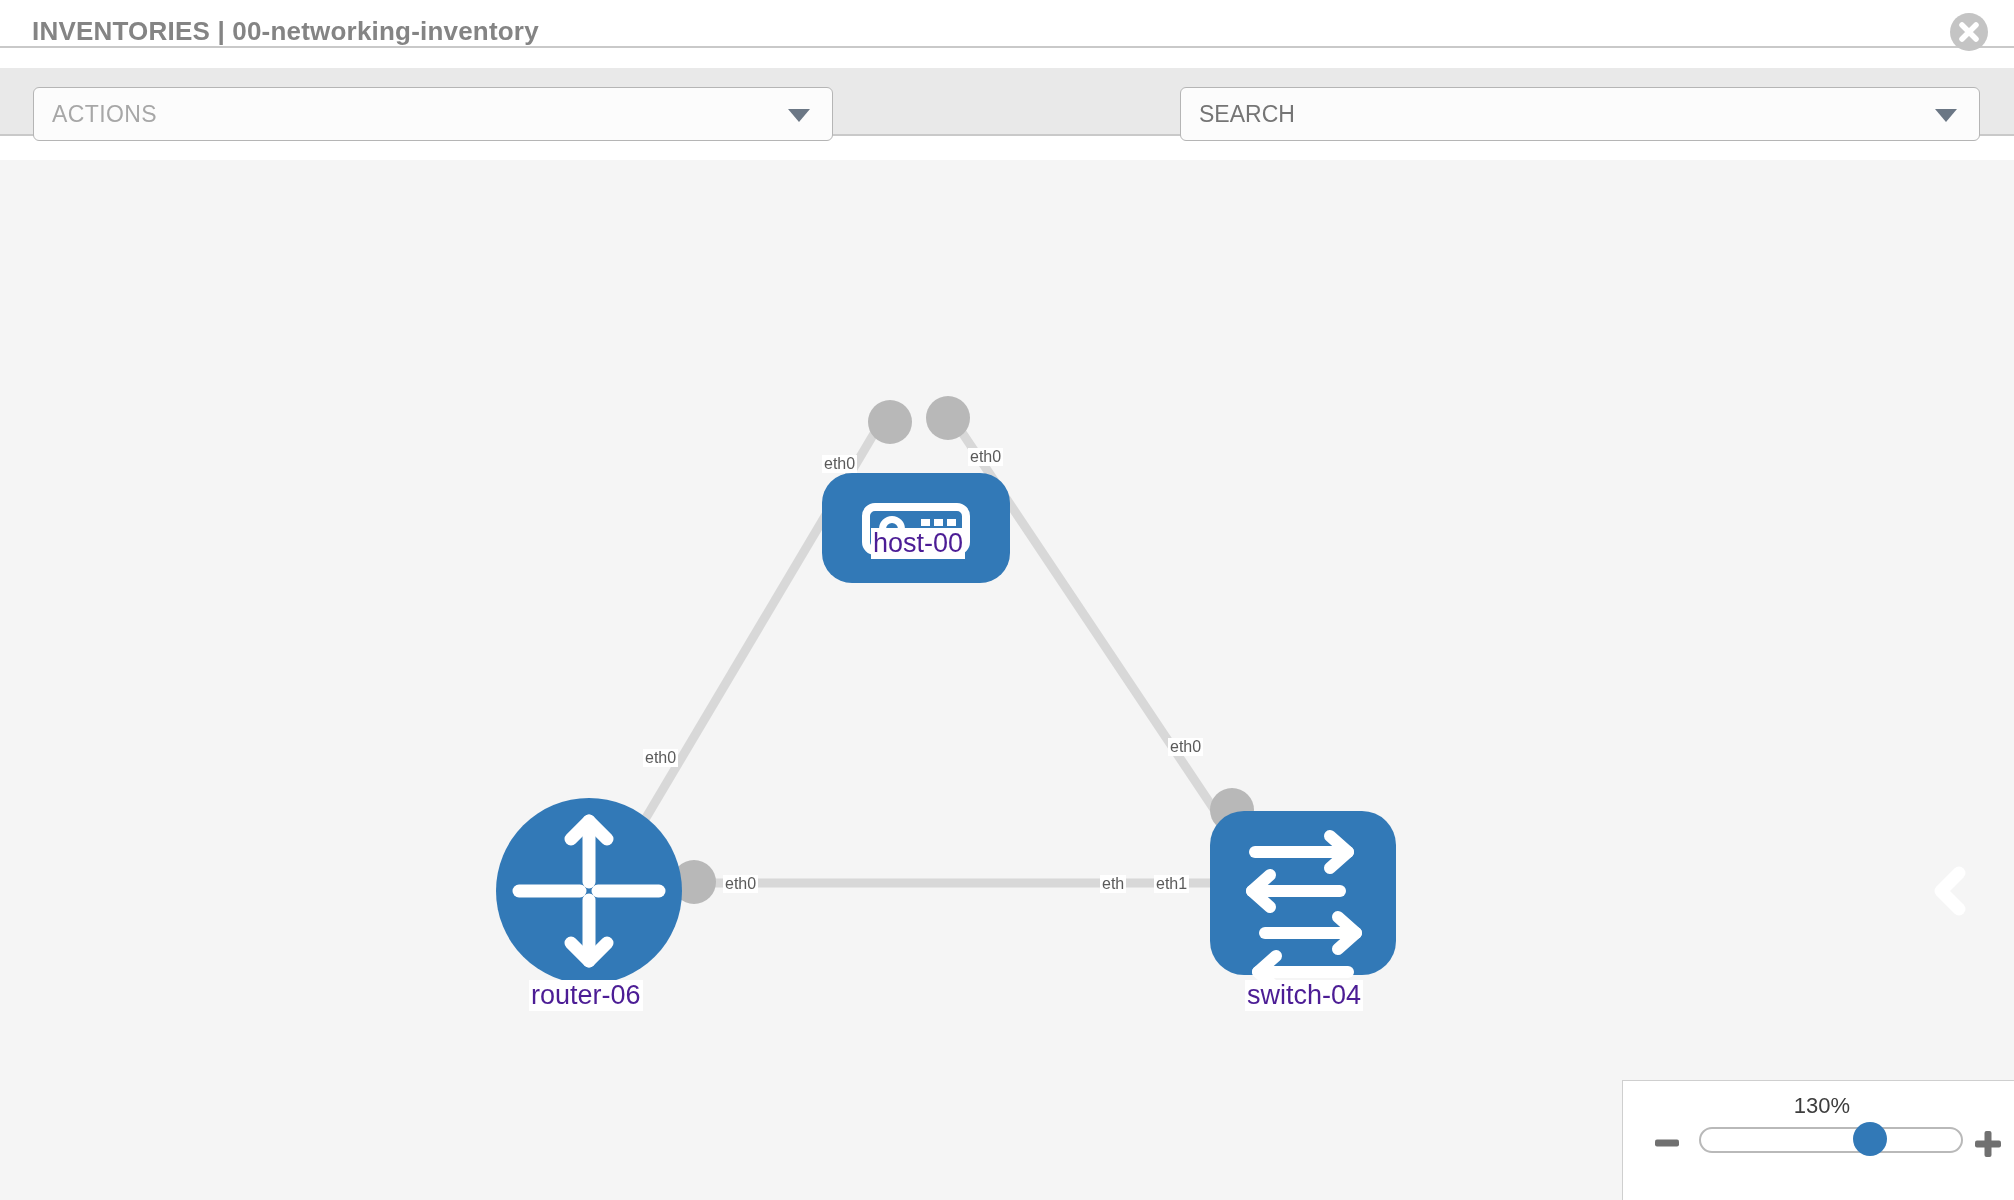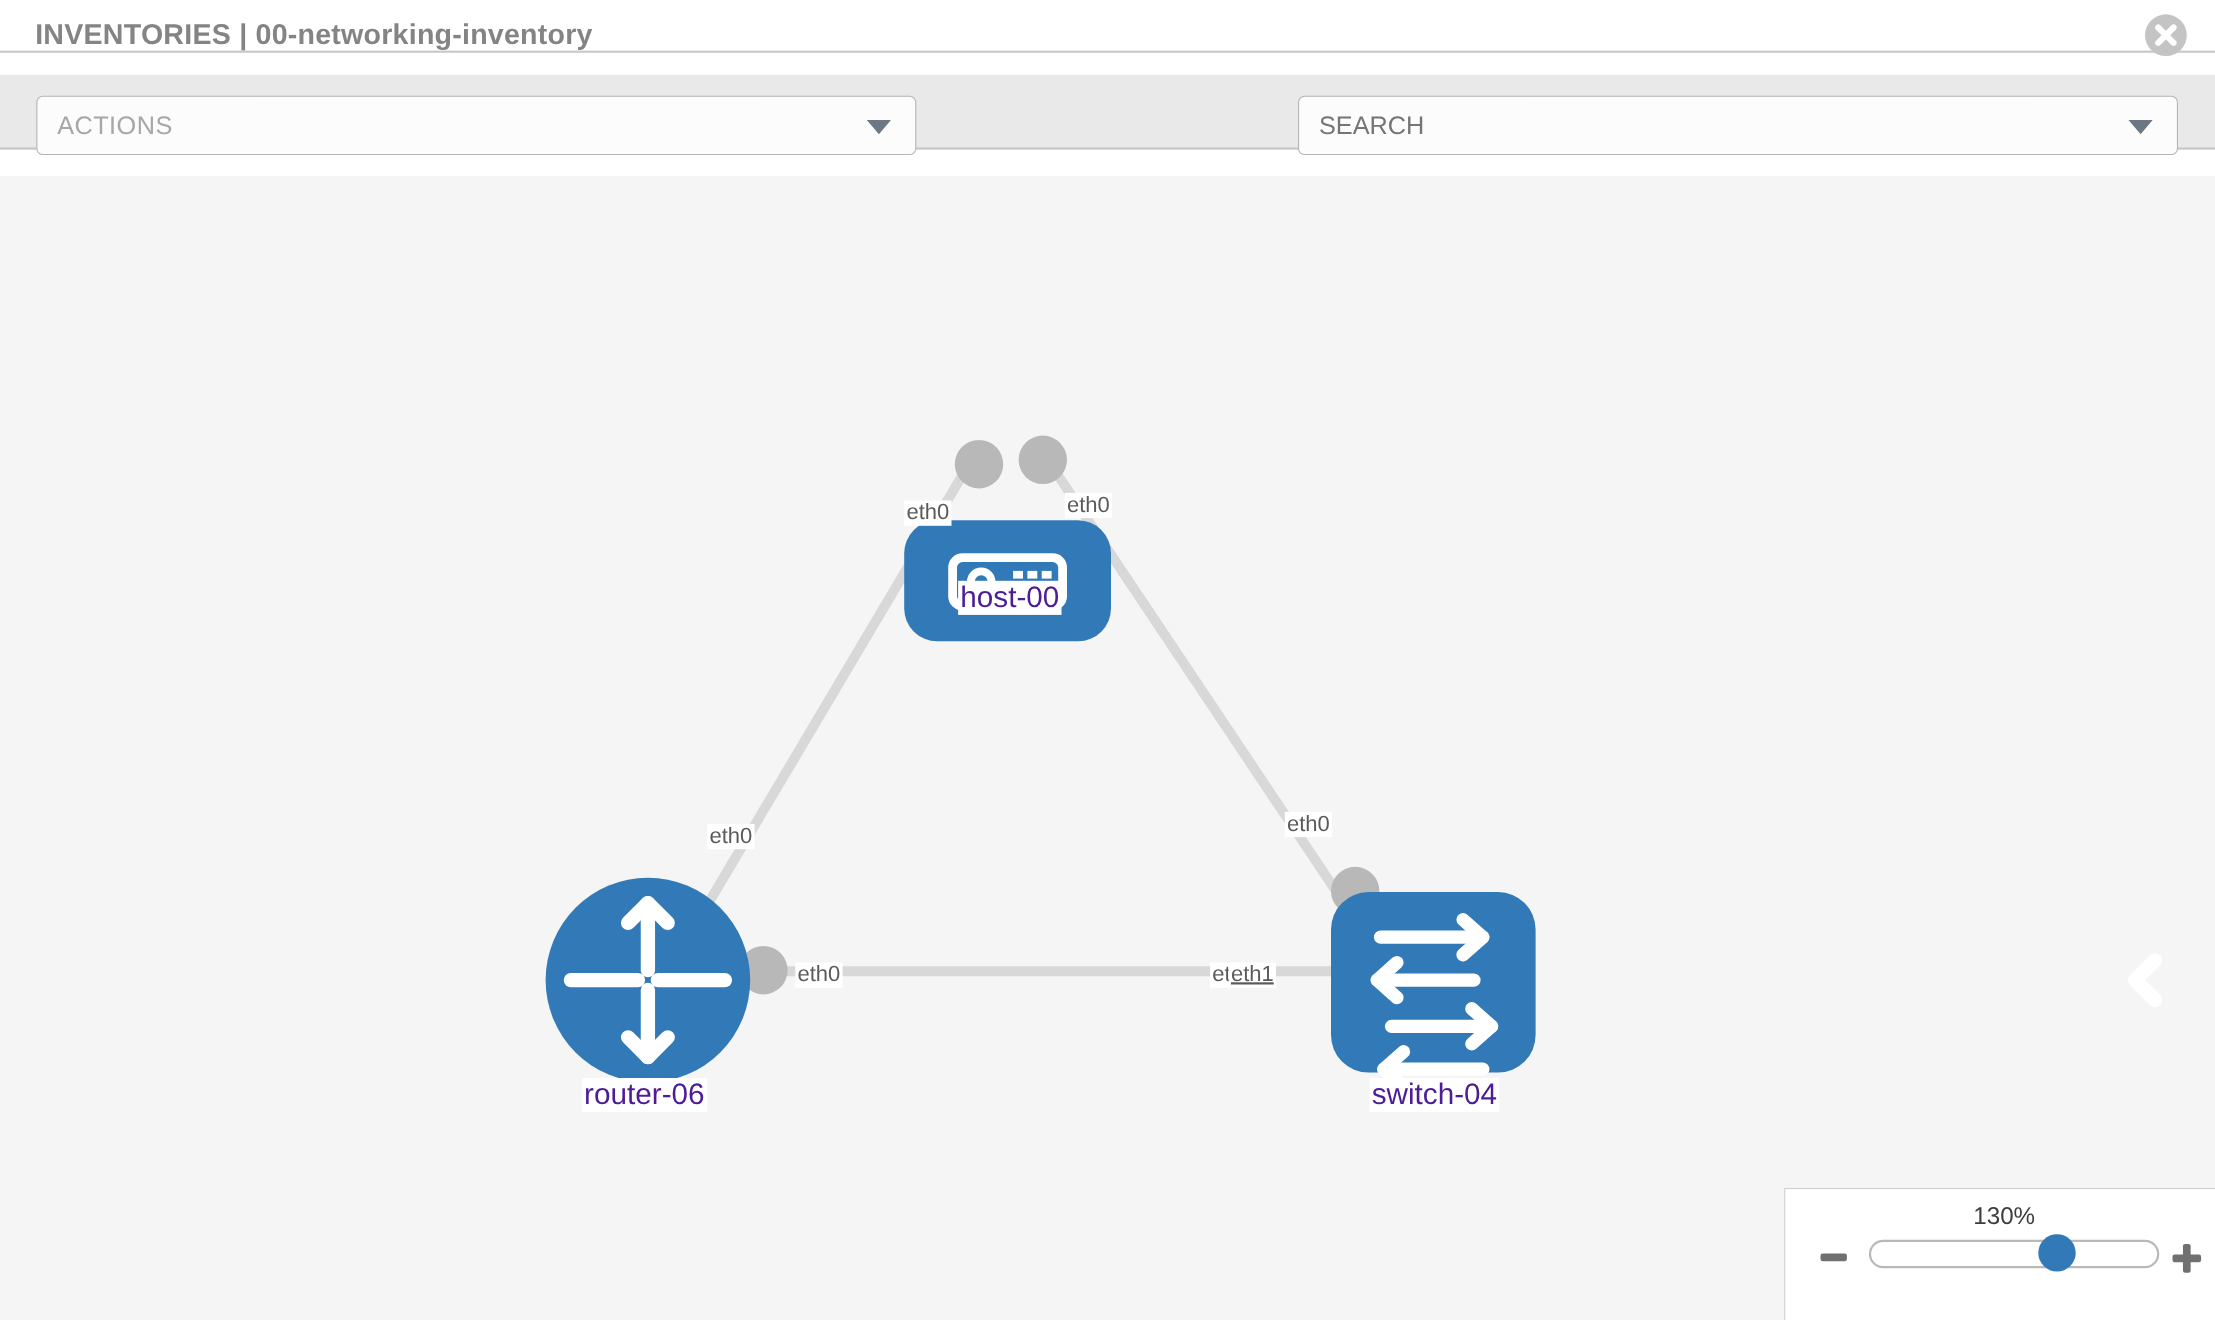--- a/index.html
+++ b/index.html
@@ -144,21 +144,21 @@
   .node-label {
     position: absolute;
     font-size: 27px;
     color: #4c1d95;
     background: #ffffff;
     white-space: nowrap;
     padding: 0 2px;
   }
   .if-label {
     position: absolute;
-    font-size: 20px;
+    font-size: 16px;
     color: #5a5a5a;
     background: #ffffff;
     white-space: nowrap;
     padding: 0 2px;
   }
 
   
   .zoom-panel {
     position: absolute;
     left: 1622px;
@@ -317,21 +317,21 @@
     <div class="node-label" style="left:871px; top:368px;">host-00</div>
     <div class="node-label" style="left:529px; top:820px;">router-06</div>
     <div class="node-label" style="left:1245px; top:820px;">switch-04</div>
 
     <div class="if-label" style="left:822px; top:295px;">eth0</div>
     <div class="if-label" style="left:968px; top:288px;">eth0</div>
     <div class="if-label" style="left:643px; top:589px;">eth0</div>
     <div class="if-label" style="left:1168px; top:578px;">eth0</div>
     <div class="if-label" style="left:723px; top:715px;">eth0</div>
     <div class="if-label" style="left:1100px; top:715px;">eth</div>
-    <div class="if-label" style="left:1117px; top:715px;text-decoration:underline;">eth1</div>
+    <div class="if-label" style="left:1154px; top:715px;">eth1</div>
   </div>
 
   <div class="zoom-panel">
     <div class="zoom-value">130%</div>
 
     <div class="zoom-minus">
       <svg width="28" height="28" viewBox="0 0 28 28">
         <rect x="2" y="10.5" width="24" height="7" rx="2" fill="#707070"></rect>
       </svg>
     </div>

